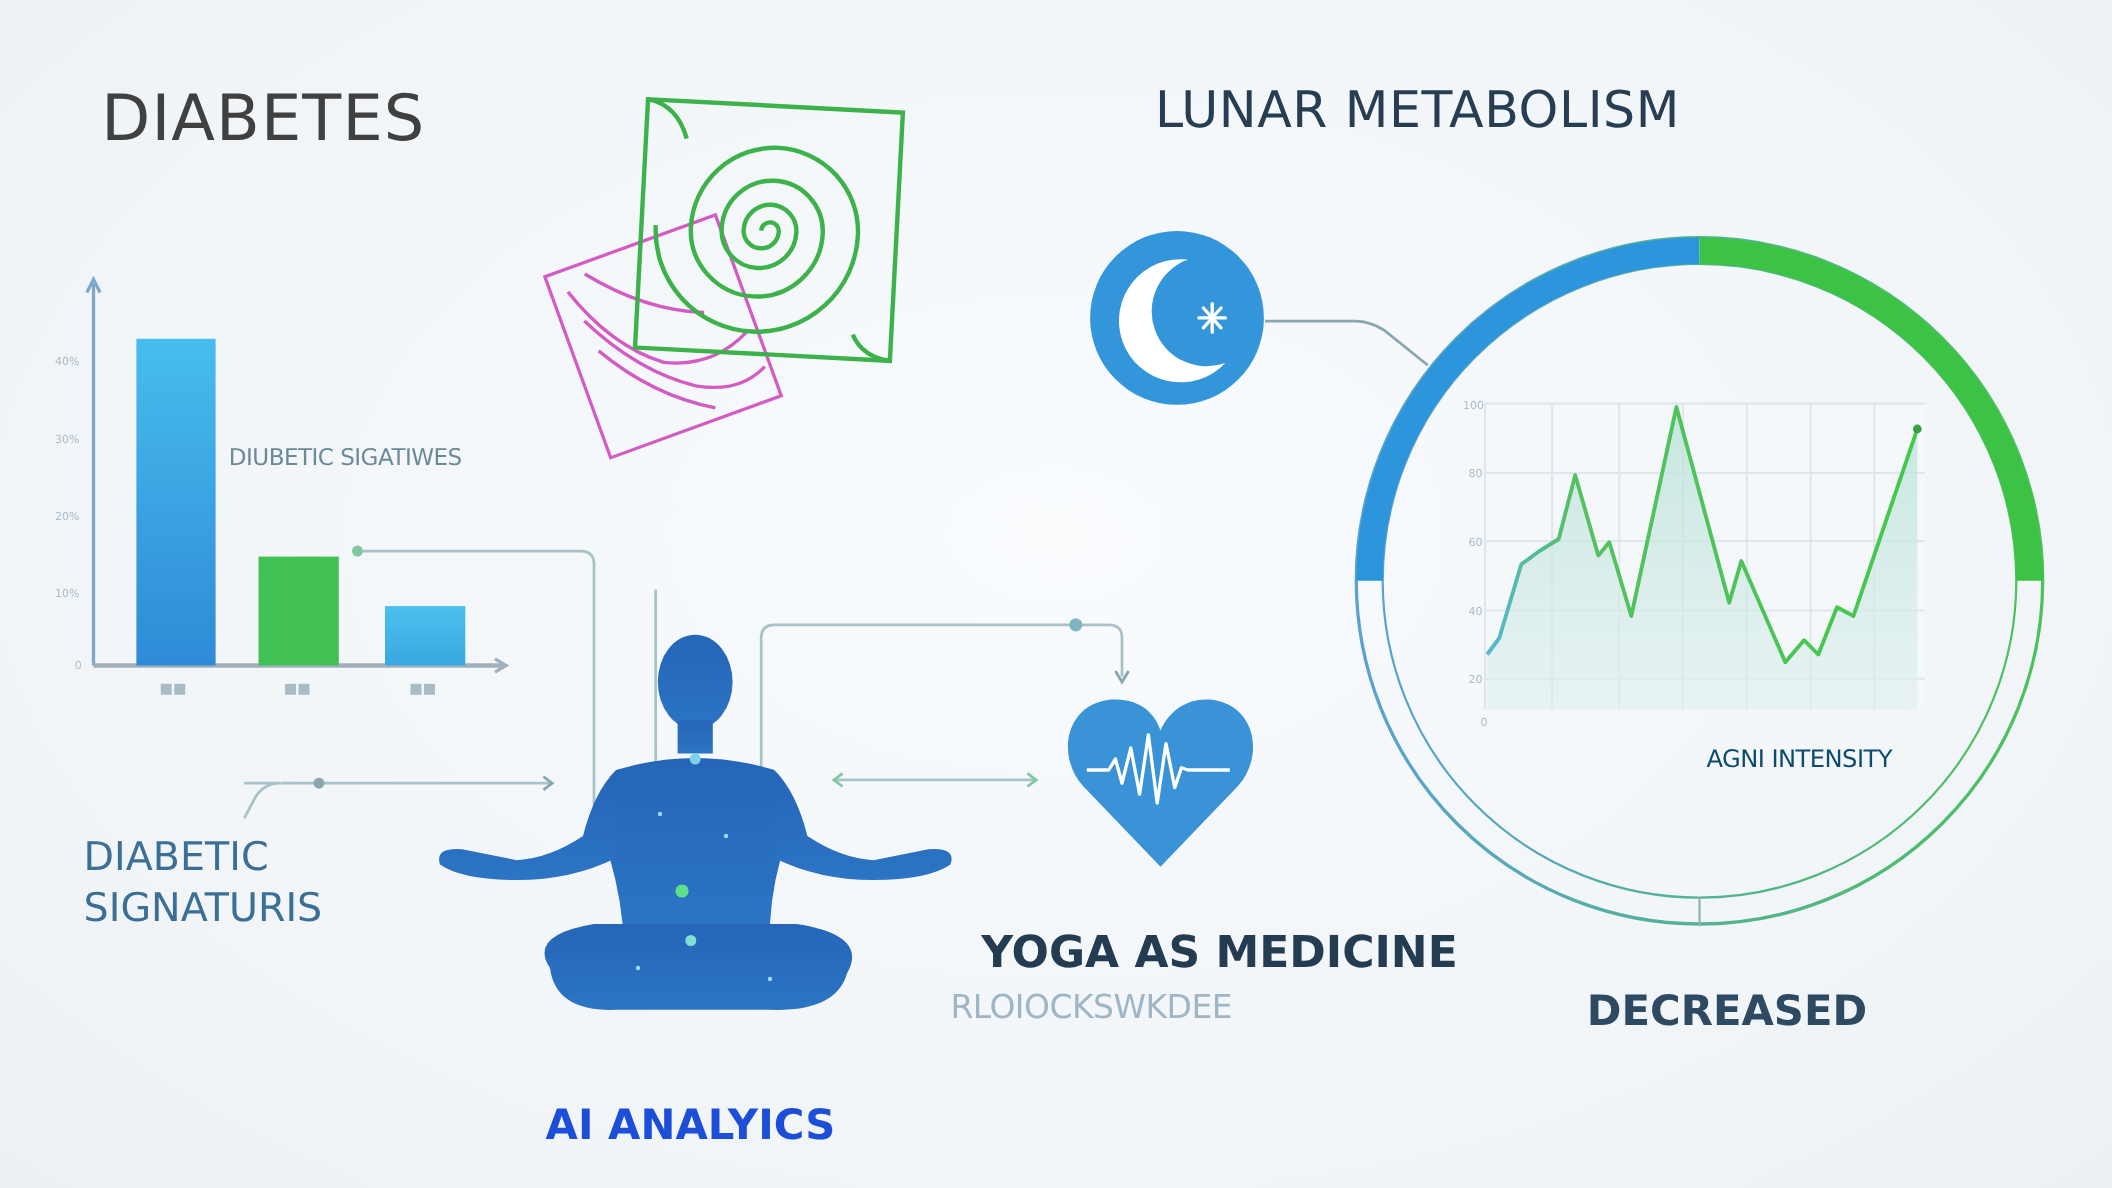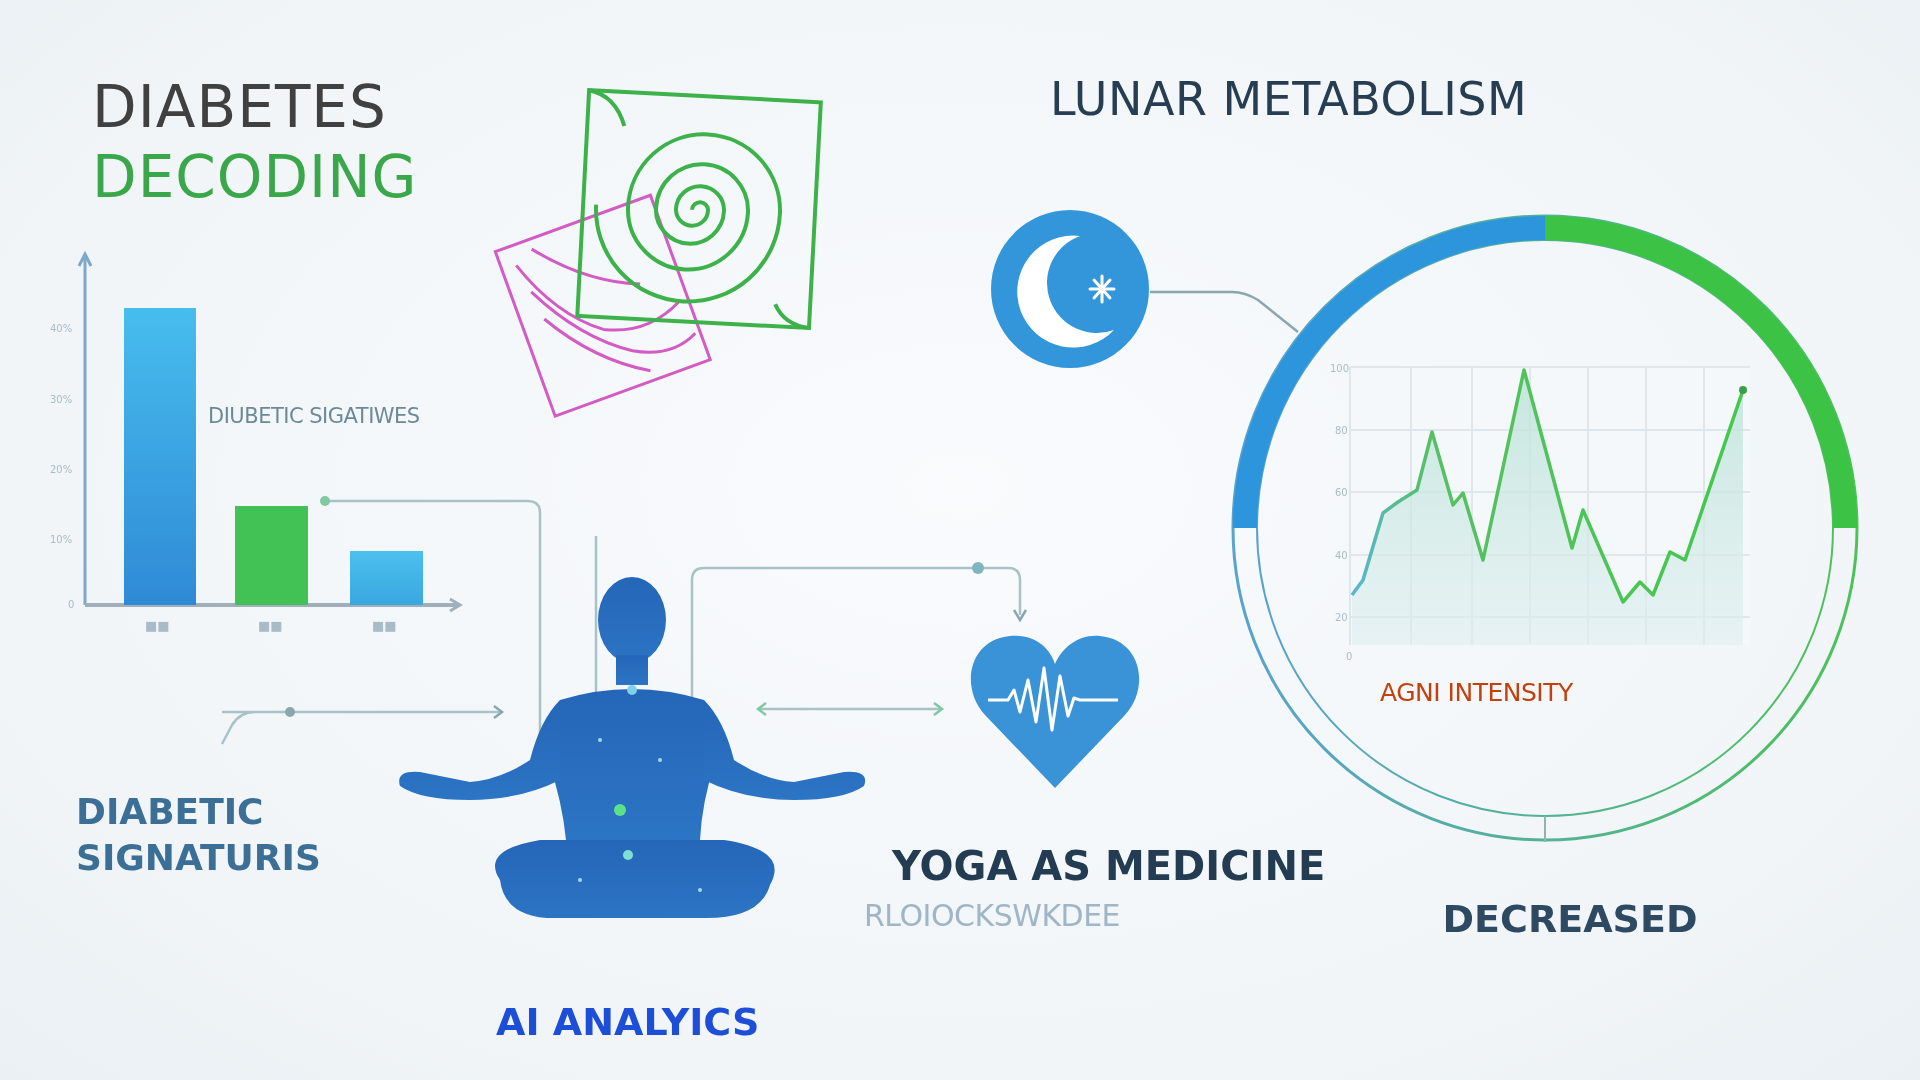--- a/index.html
+++ b/index.html
@@ -7,28 +7,28 @@
     width:1920px; height:1080px; overflow:hidden; position:relative;
     background: radial-gradient(ellipse at 50% 45%, #f9fbfd 0%, #f1f5f8 70%, #eaf0f4 100%);
     font-family: "DejaVu Sans", "Liberation Sans", sans-serif;
   }
   .abs { position:absolute; }
   .title-main { left:92px; top:72px; font-size:58px; line-height:70px; letter-spacing:1px; }
   .title-main .l2 { color:#3aa84a; display:block; }
   .title-main .l1 { color:#404040; display:block; }
   .lunar-title { left:1050px; top:72px; font-size:46px; color:#263d52; font-weight:normal; letter-spacing:0.5px; }
   .bar-inlabel { left:208px; top:404px; font-size:21px; color:#6b8a98; letter-spacing:-0.5px; }
-  .dsig { left:76px; top:789px; font-size:36px; line-height:46px; color:#3c6f96; font-weight:bold; }
+  .dsig { left:76px; top:757px; font-size:36px; line-height:46px; color:#3c6f96; font-weight:normal; }
   .dsig span { display:block; }
   .yoga-title { left:862px; top:843px; font-size:40px; color:#243c52; font-weight:bold;margin-left:30px; }
   .yoga-sub { left:864px; top:898px; font-size:30px; color:#9fb6c6; font-weight:normal; letter-spacing:-0.5px; }
   .ai-title { left:496px; top:1000px; font-size:38px; color:#1d4ed8; font-weight:bold; }
   .decr { left:1350px; top:882px; width:440px; text-align:center; font-size:38px; line-height:50px; color:#2e4a62; font-weight:bold; }
   .decr span { display:block;margin-top:12px; }
-  .agni { left:1380px; top:678px; width:340px; text-align:left; font-size:25px; color:#c2410c; letter-spacing:-0.5px; }
+  .agni { left:1380px; top:678px; width:340px; text-align:right; font-size:22px; color:#0c4a6e; letter-spacing:-0.5px; }
   svg.layer { position:absolute; left:0; top:0; }
   .tick { font-size:10px; fill:#a8bcc8; font-family:"DejaVu Sans", sans-serif; }
 </style>
 </head>
 <body>
 
 <svg class="layer" width="1920" height="1080" viewBox="0 0 1920 1080">
   <defs>
     <linearGradient id="barBlue" x1="0" y1="0" x2="0" y2="1">
       <stop offset="0" stop-color="#47bdee"></stop>
@@ -173,21 +173,20 @@
     <circle cx="628" cy="855" r="5" fill="#7fe0d0"></circle>
     <circle cx="600" cy="740" r="2" fill="#9fdaf0"></circle>
     <circle cx="660" cy="760" r="2" fill="#9fdaf0"></circle>
     <circle cx="580" cy="880" r="2" fill="#9fdaf0"></circle>
     <circle cx="700" cy="890" r="2" fill="#9fdaf0"></circle>
   </g>
 </svg>
 
 <div class="abs title-main">
   <span class="l1">DIABETES</span>
-  <span class="l2">DECODING</span>
 </div>
 
 <div class="abs lunar-title">LUNAR METABOLISM</div>
 
 <div class="abs bar-inlabel">DIUBETIC SIGATIWES</div>
 
 <div class="abs dsig">
   <span>DIABETIC</span>
   <span>SIGNATURIS</span>
 </div>

